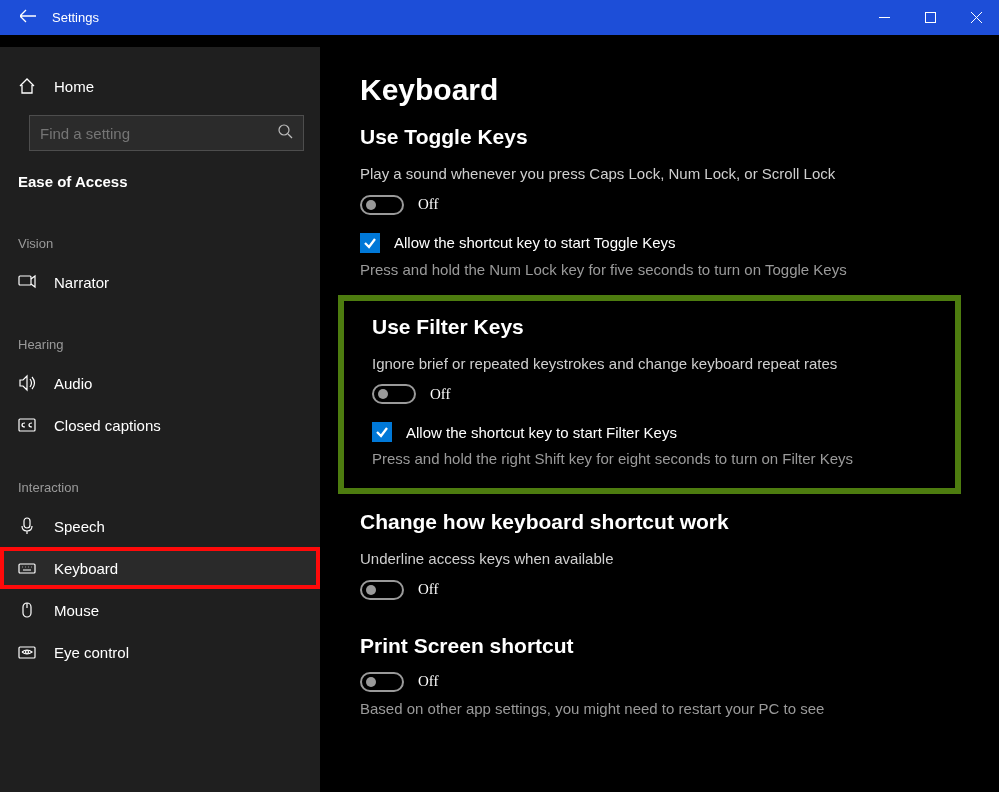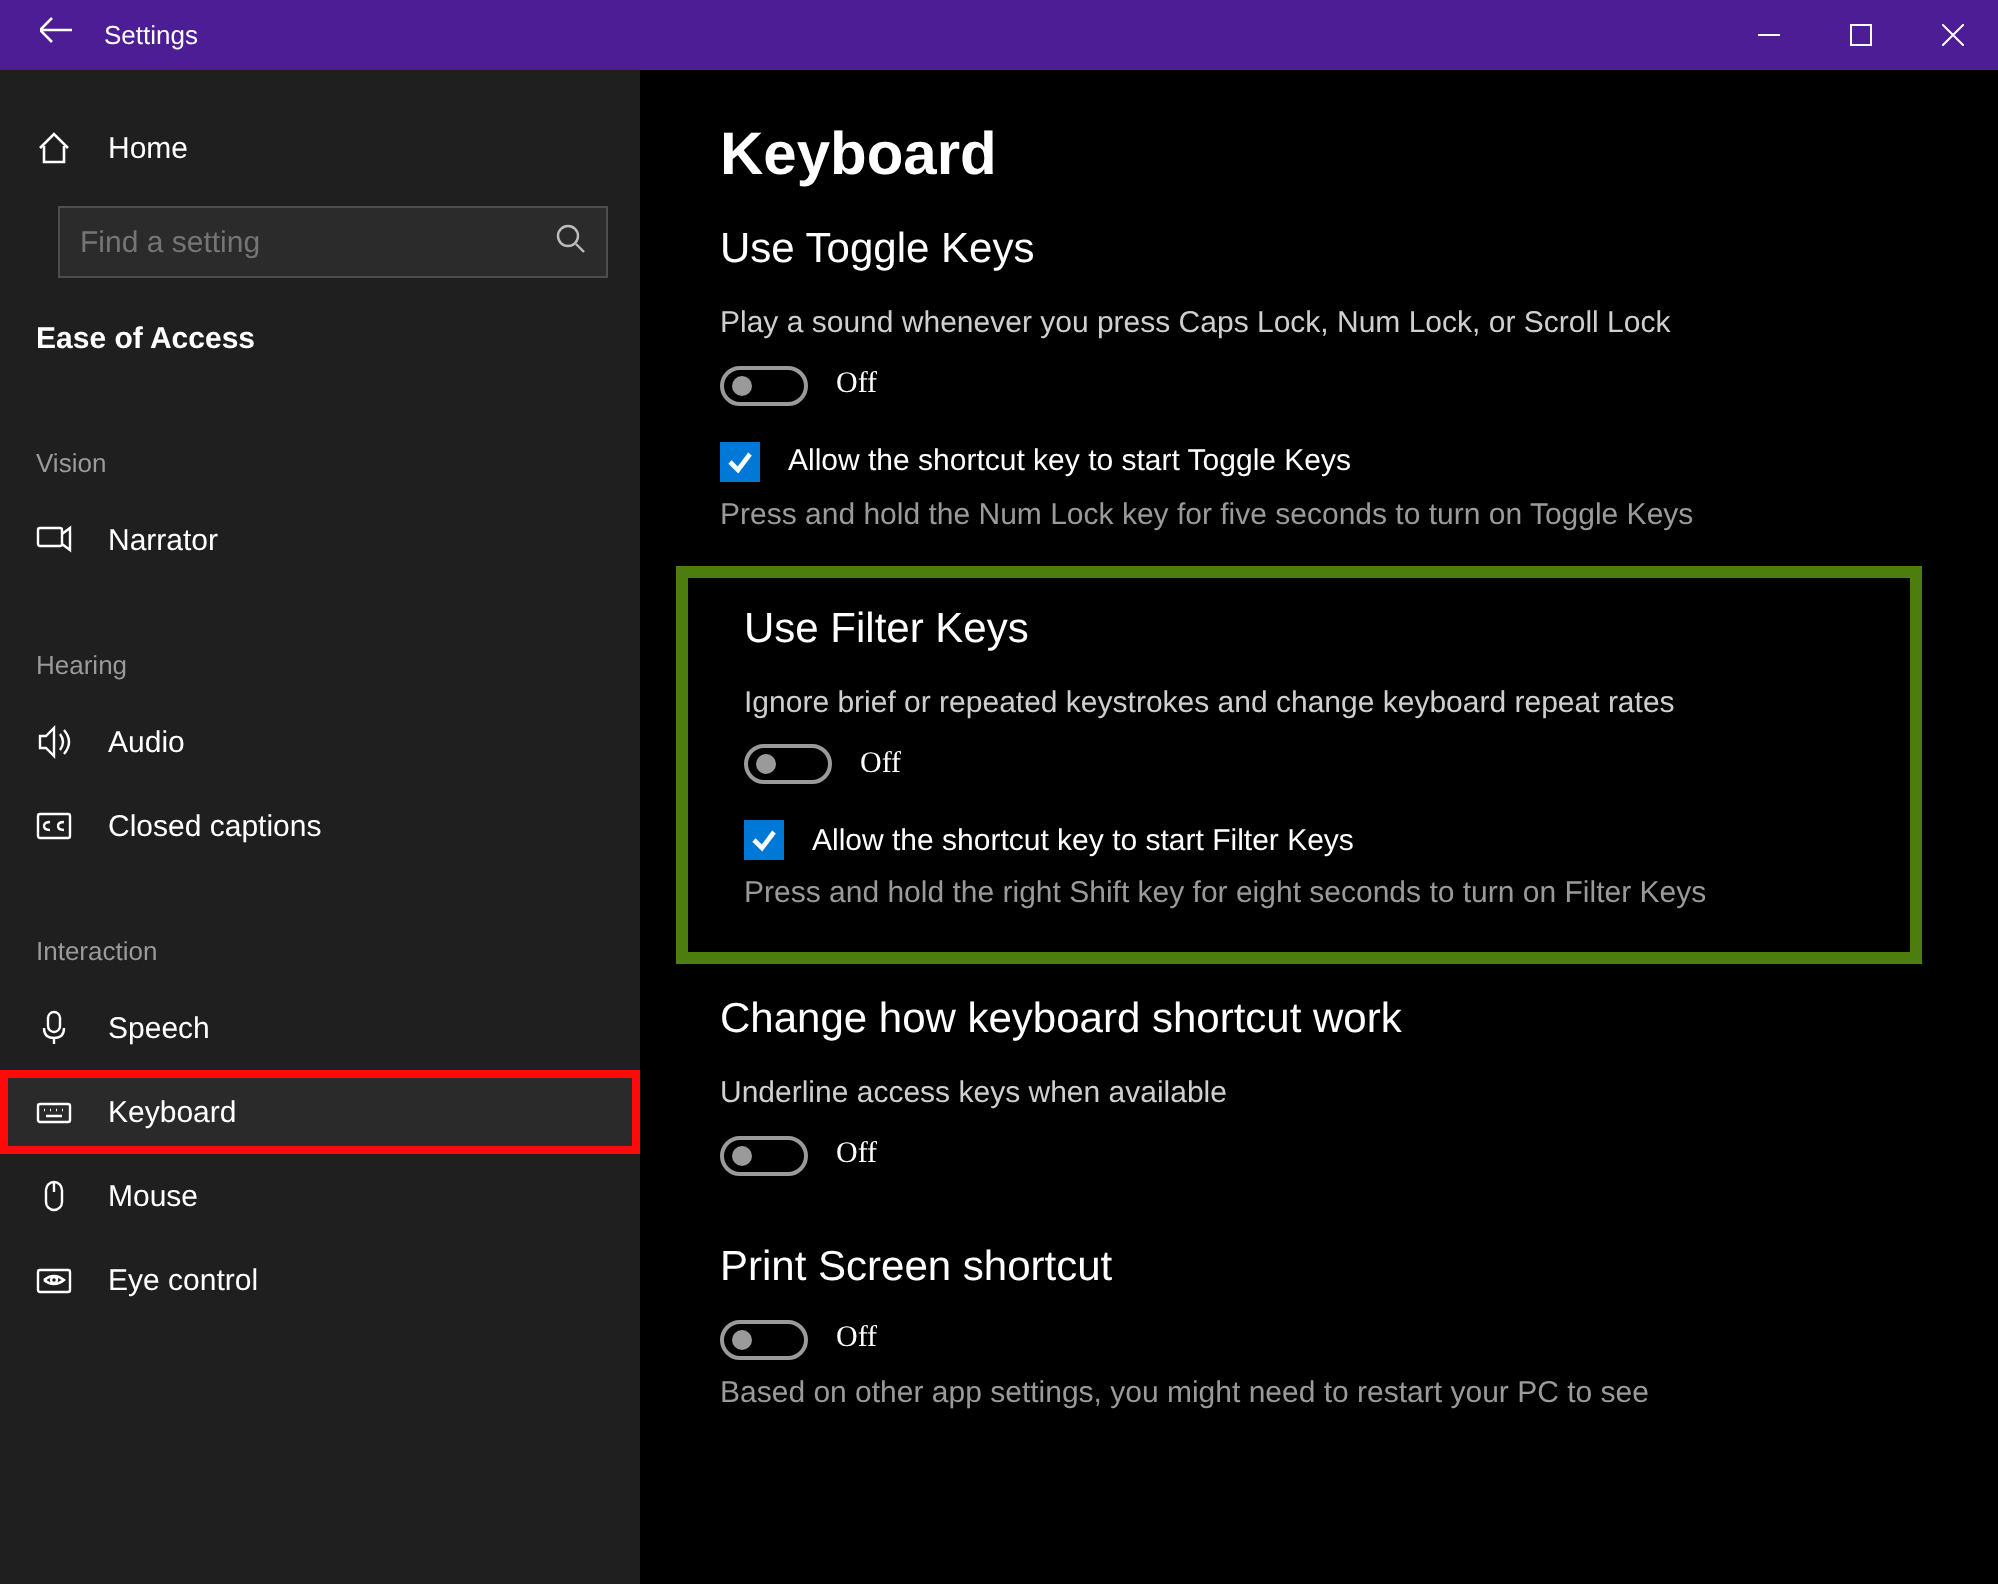--- a/index.html
+++ b/index.html
@@ -12,21 +12,21 @@
     width: 999px;
     height: 792px;
     background: #000;
     color: #fff;
     overflow: hidden;
     display: flex;
     flex-direction: column;
   }
   .titlebar {
     height: 35px;
-    background: #4c1d95;
+    background: #1d4ed8;
     display: flex;
     align-items: center;
     justify-content: space-between;
     width: 100%;
   }
   .titlebar-left {
     display: flex;
     align-items: center;
     gap: 16px;
     padding-left: 20px;
@@ -46,20 +46,21 @@
   .win-btn svg { stroke: #fff; }
   .back-icon svg, .home-icon svg { stroke: #fff; fill: none; }
   .title-text {
     font-size: 13px;
     color: #fff;
   }
   .body-area {
     display: flex;
     flex: 1;
     min-height: 0;
+    margin-top: 12px;
   }
   .sidebar {
     width: 320px;
     background: #1f1f1f;
     padding: 20px 0 0 0;
     overflow-y: auto;
   }
   .home-row {
     display: flex;
     align-items: center;
@@ -131,21 +132,21 @@
     overflow-y: hidden;
     position: relative;
   }
   .page-title {
     font-size: 30px;
     font-weight: 600;
     margin-bottom: 18px;
   }
   .section-title {
     font-size: 21px;
-    font-weight: 400;
+    font-weight: 700;
     margin-top: 6px;
     margin-bottom: 14px;
   }
   .desc {
     font-size: 15px;
     color: #cfcfcf;
     margin-bottom: 10px;
     max-width: 520px;
     line-height: 1.45;
   }

